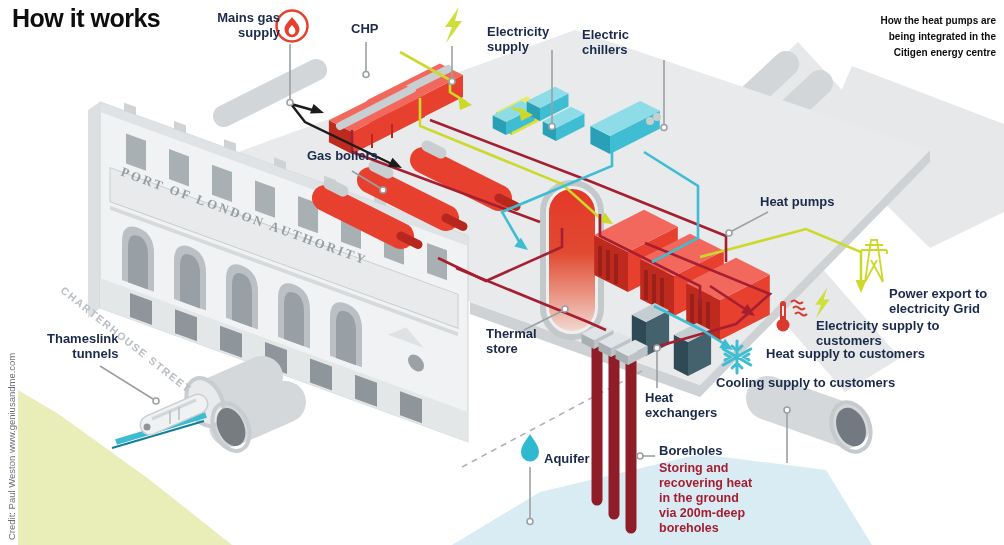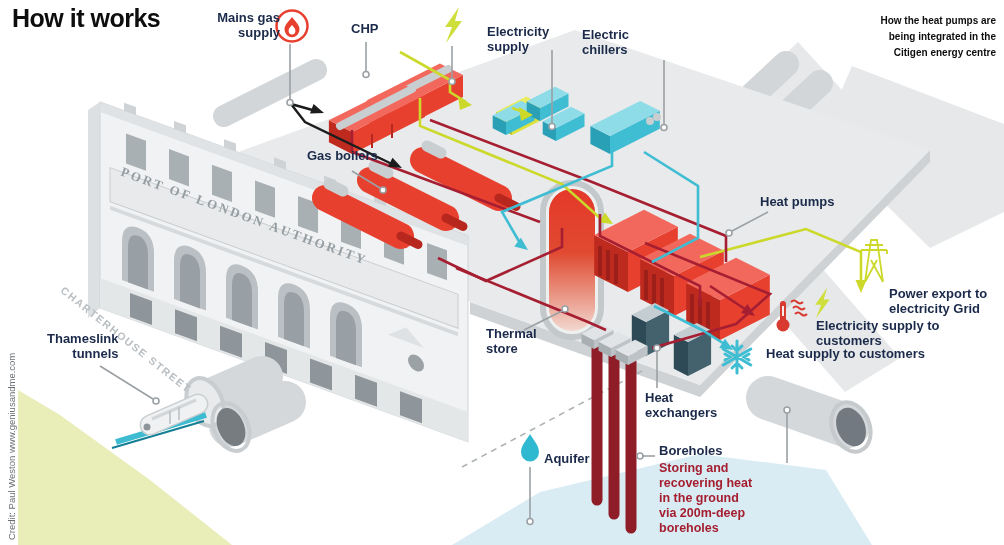--- a/index.html
+++ b/index.html
@@ -331,20 +331,21 @@
 <div class="lbl" style="left:582px;top:27px;">Electric
 chillers</div>
 <div class="lbl" style="left:307px;top:148px;">Gas boilers</div>
 <div class="lbl" style="left:760px;top:194px;">Heat pumps</div>
 <div class="lbl" style="left:486px;top:326px;">Thermal
 store</div>
 <div class="lbl" style="left:855px;top:286px;margin-left:34px;">Power export to
 electricity Grid</div>
 <div class="lbl" style="left:816px;top:318px;">Electricity supply to customers</div>
 <div class="lbl" style="left:766px;top:346px;">Heat supply to customers</div>
+<div class="lbl" style="left:716px;top:375px;">Cooling supply to customers</div>
 <div class="lbl" style="left:645px;top:390px;">Heat
 exchangers</div>
 <div class="lbl" style="left:544px;top:451px;">Aquifer</div>
 <div class="lbl" style="left:659px;top:443px;">Boreholes</div>
 <div class="lbl bore-note" style="left:659px;top:461px;">Storing and
 recovering heat
 in the ground
 via 200m-deep
 boreholes</div>
 <div class="lbl" style="left:47px;top:331px;text-align:right;">Thameslink

